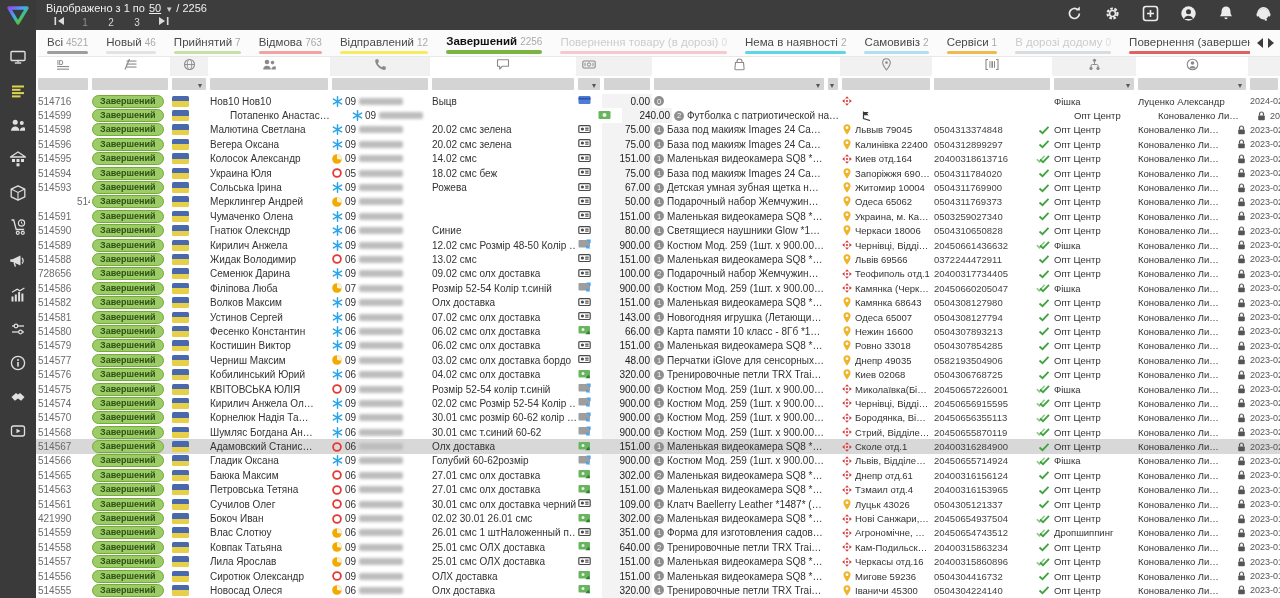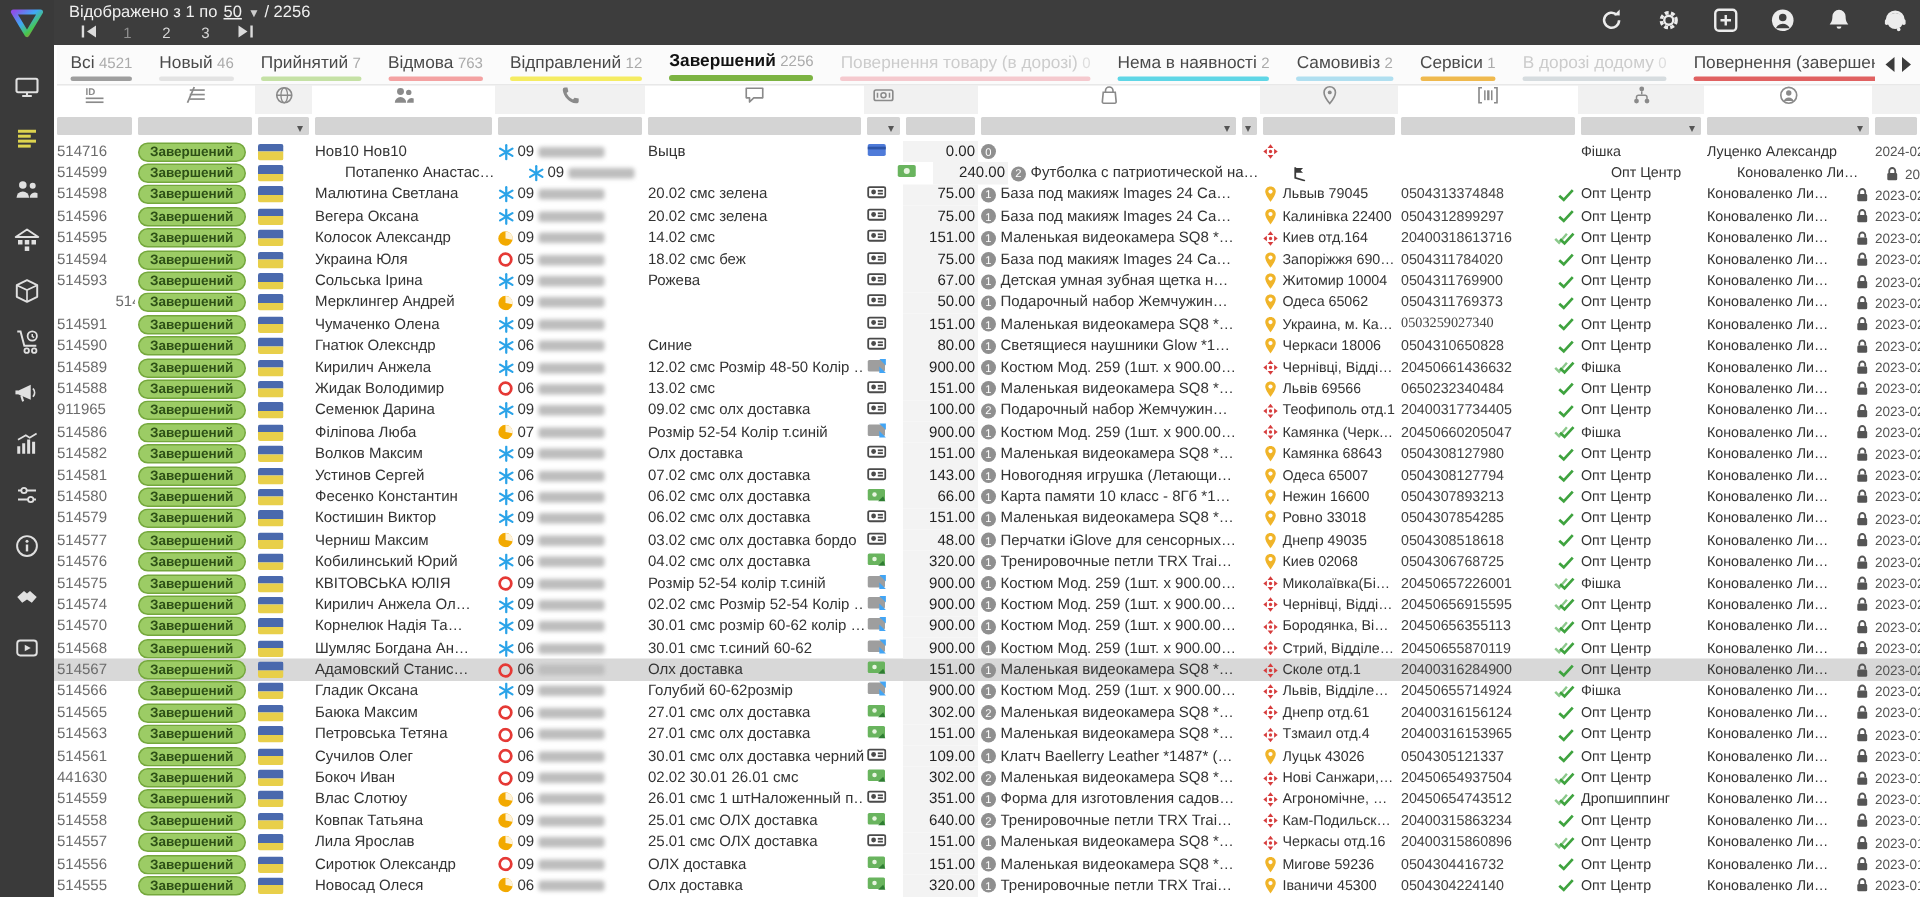--- a/index.html
+++ b/index.html
@@ -1059,21 +1059,21 @@
       <div class="td c-pdrop" style="width: 14px;"></div>
       <div class="td c-city" style="width: 92px;">
         <span class="dicon">
           <svg width="8" height="11">
             <path d="M4 0.3 C1.9 0.3 0.5 1.8 0.5 3.7 C0.5 6.2 4 10.6 4 10.6 C4 10.6 7.5 6.2 7.5 3.7 C7.5 1.8 6.1 0.3 4 0.3 Z" fill="#f0b429"></path>
             <circle cx="4" cy="3.7" r="1.4" fill="#fff"></circle>
           </svg>
         </span>
         <span class="ct">Украина, м. Кар…</span>
       </div>
-      <div class="td c-ttn" style="width: 120px; font-family: Liberation Serif, serif;">
+      <div class="td c-ttn" style="width: 120px;">
         <span>0503259027340</span>
         <span class="chk">
           <svg width="12" height="10">
             <path d="M1.5 5.5 L4.5 8.2 L10.5 1.8" fill="none" stroke="#3fa33f" stroke-width="1.8"></path>
           </svg>
         </span>
       </div>
       <div class="td c-source" style="width: 84px;">Опт Центр</div>
       <div class="td c-manager" style="width: 112px;">
         <span class="mname">Коноваленко Ли…</span>
@@ -1266,41 +1266,41 @@
       <div class="td c-city" style="width: 92px;">
         <span class="dicon">
           <svg width="8" height="11">
             <path d="M4 0.3 C1.9 0.3 0.5 1.8 0.5 3.7 C0.5 6.2 4 10.6 4 10.6 C4 10.6 7.5 6.2 7.5 3.7 C7.5 1.8 6.1 0.3 4 0.3 Z" fill="#f0b429"></path>
             <circle cx="4" cy="3.7" r="1.4" fill="#fff"></circle>
           </svg>
         </span>
         <span class="ct">Львів 69566</span>
       </div>
       <div class="td c-ttn" style="width: 120px;">
-        <span>0650232340484</span>
+        <span>0372244472911</span>
         <span class="chk">
           <svg width="12" height="10">
             <path d="M1.5 5.5 L4.5 8.2 L10.5 1.8" fill="none" stroke="#3fa33f" stroke-width="1.8"></path>
           </svg>
         </span>
       </div>
       <div class="td c-source" style="width: 84px;">Опт Центр</div>
       <div class="td c-manager" style="width: 112px;">
         <span class="mname">Коноваленко Ли…</span>
         <span class="lk">
           <svg width="9" height="10">
             <rect x="1.2" y="4.4" width="6.6" height="4.8" rx="0.9" fill="#555"></rect>
             <path d="M2.5 4.4 V3 a2 2 0 0 1 4 0 V4.4" fill="none" stroke="#555" stroke-width="1.2"></path>
           </svg>
         </span>
       </div>
       <div class="td c-date" style="width: 32px;">2023-02</div>
     </div>
     <div class="tr">
-      <div class="td c-id" style="width: 54px;">911965</div>
+      <div class="td c-id" style="width: 54px;">728656</div>
       <div class="td c-status" style="width: 80px;">
         <span class="badge">Завершений</span>
       </div>
       <div class="td c-flag" style="width: 38px;">
         <span class="flag">
           <span class="b" style="display: block;"></span>
           <span class="y" style="display: block;"></span>
         </span>
       </div>
       <div class="td c-name" style="width: 122px;">Семенюк Дарина</div>
@@ -1748,21 +1748,21 @@
       <div class="td c-city" style="width: 92px;">
         <span class="dicon">
           <svg width="8" height="11">
             <path d="M4 0.3 C1.9 0.3 0.5 1.8 0.5 3.7 C0.5 6.2 4 10.6 4 10.6 C4 10.6 7.5 6.2 7.5 3.7 C7.5 1.8 6.1 0.3 4 0.3 Z" fill="#f0b429"></path>
             <circle cx="4" cy="3.7" r="1.4" fill="#fff"></circle>
           </svg>
         </span>
         <span class="ct">Днепр 49035</span>
       </div>
       <div class="td c-ttn" style="width: 120px;">
-        <span>0504308518618</span>
+        <span>0582193504906</span>
         <span class="chk">
           <svg width="12" height="10">
             <path d="M1.5 5.5 L4.5 8.2 L10.5 1.8" fill="none" stroke="#3fa33f" stroke-width="1.8"></path>
           </svg>
         </span>
       </div>
       <div class="td c-source" style="width: 84px;">Опт Центр</div>
       <div class="td c-manager" style="width: 112px;">
         <span class="mname">Коноваленко Ли…</span>
         <span class="lk">
@@ -2458,21 +2458,21 @@
         <span class="lk">
           <svg width="9" height="10">
             <rect x="1.2" y="4.4" width="6.6" height="4.8" rx="0.9" fill="#555"></rect>
             <path d="M2.5 4.4 V3 a2 2 0 0 1 4 0 V4.4" fill="none" stroke="#555" stroke-width="1.2"></path>
           </svg>
         </span>
       </div>
       <div class="td c-date" style="width: 32px;">2023-01</div>
     </div>
     <div class="tr">
-      <div class="td c-id" style="width: 54px;">441630</div>
+      <div class="td c-id" style="width: 54px;">421990</div>
       <div class="td c-status" style="width: 80px;">
         <span class="badge">Завершений</span>
       </div>
       <div class="td c-flag" style="width: 38px;">
         <span class="flag">
           <span class="b" style="display: block;"></span>
           <span class="y" style="display: block;"></span>
         </span>
       </div>
       <div class="td c-name" style="width: 122px;">Бокоч Иван</div>

